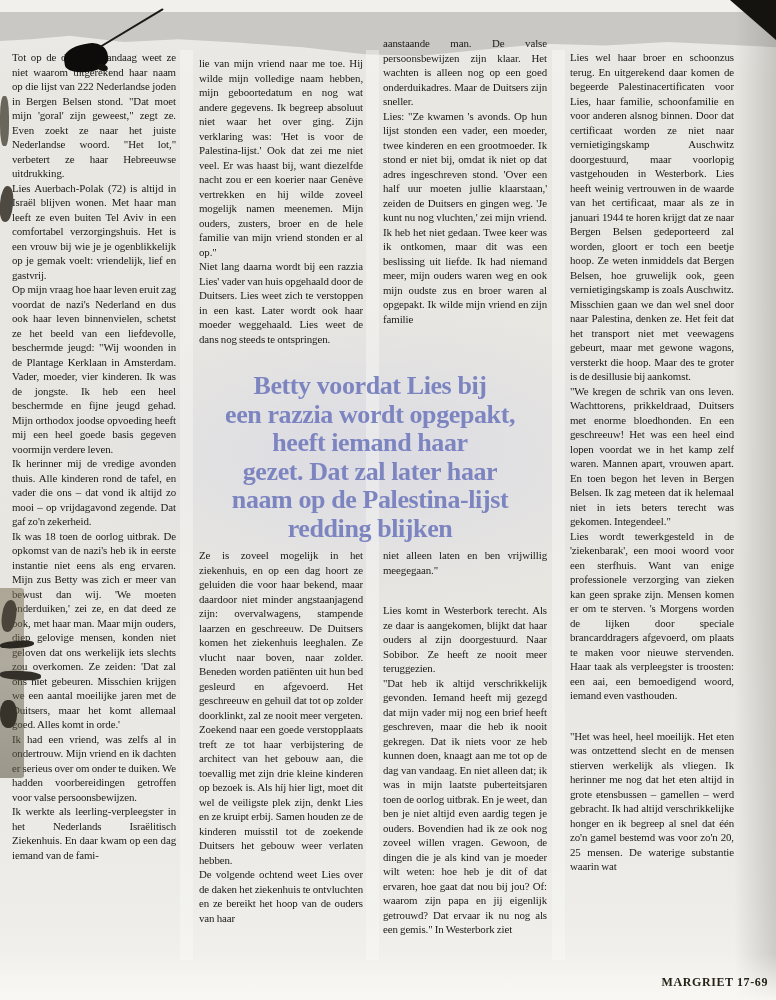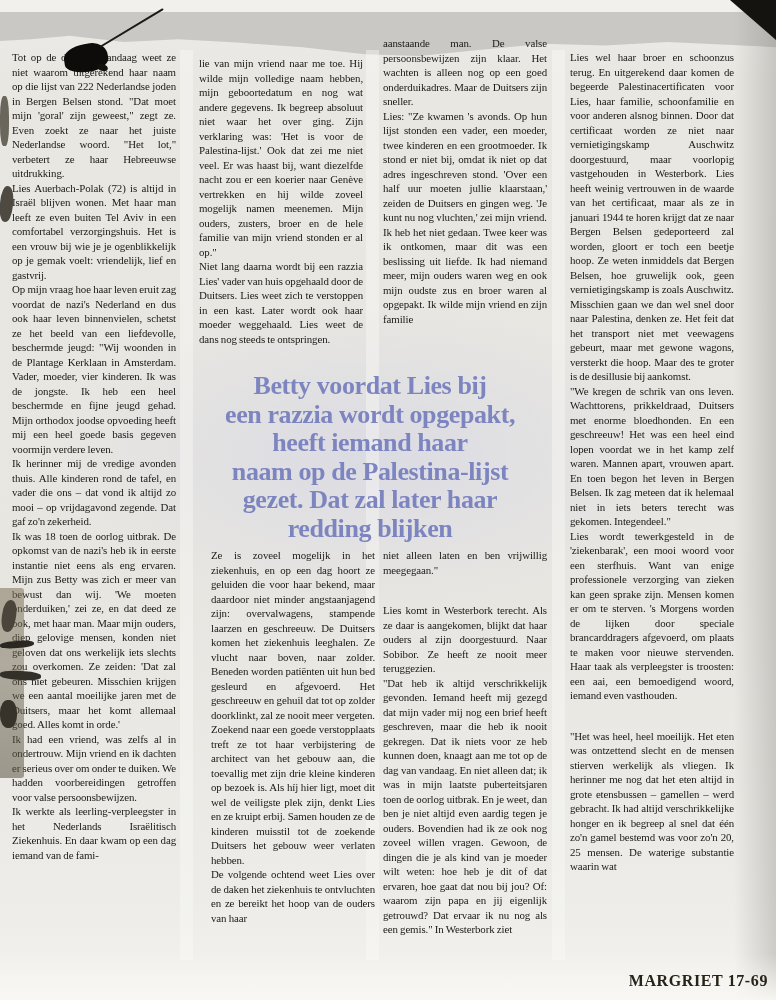--- a/index.html
+++ b/index.html
@@ -87,40 +87,40 @@
     word-spacing:-0.4px;
     overflow:hidden;
     text-align:justify;
   }
   .col p { margin:0; }
   .col p.para-gap { margin-top:26px; }
 
   .col-1 { left:12px;  top:50px;  height:940px; }
   .col-2-top { left:199px; top:56px;  height:316px; }
   .col-3-top { left:383px; top:36px;  height:316px; }
-  .col-2-bottom { left:199px; top:548px; height:412px;margin-left:12px; }
+  .col-2-bottom { left:199px; top:548px; height:412px; }
   .col-3-bottom { left:383px; top:548px; height:412px; }
   .col-4 { left:570px; top:50px; height:912px; }
 
   
   .pullquote {
     position:absolute; left:184px; top:372px; width:372px;
     text-align:center;
     font-weight:bold;
     font-size:26px;
     line-height:28.5px;
     letter-spacing:-0.4px;
     color:#7d85c1;
   }
   .pullquote .pq-line { white-space:nowrap; }
 
   
   .credit {
     position:absolute; right:8px; bottom:10px;
-    font-size:16px; font-weight:bold; letter-spacing:0.6px;
+    font-size:12px; font-weight:bold; letter-spacing:0.6px;
     color:#272318;
     transform: scaleY(1.05);
   }
 </style>
 </head>
 <body>
 
 <div class="scan">
 
   <div class="top-strip"></div>
@@ -148,22 +148,22 @@
 
   <div class="col col-3-top">
     <p>aanstaande man. De valse persoonsbewijzen zijn klaar. Het wachten is alleen nog op een goed onderduikadres. Maar de Duitsers zijn sneller.</p>
     <p>Lies: "Ze kwamen 's avonds. Op hun lijst stonden een vader, een moeder, twee kinderen en een grootmoeder. Ik stond er niet bij, omdat ik niet op dat adres ingeschreven stond. 'Over een half uur moeten jullie klaarstaan,' zeiden de Duitsers en gingen weg. 'Je kunt nu nog vluchten,' zei mijn vriend. Ik heb het niet gedaan. Twee keer was ik ontkomen, maar dit was een beslissing uit liefde. Ik had niemand meer, mijn ouders waren weg en ook mijn oudste zus en broer waren al opgepakt. Ik wilde mijn vriend en zijn familie</p>
   </div>
 
   <div class="pullquote" style="color: rgb(125, 133, 193);">
     <div class="pq-line">Betty voordat Lies bij</div>
     <div class="pq-line">een razzia wordt opgepakt,</div>
     <div class="pq-line">heeft iemand haar</div>
+    <div class="pq-line">gezet. Dat zal later haar</div>
     <div class="pq-line">naam op de Palestina-lijst</div>
-    <div class="pq-line">gezet. Dat zal later haar</div>
     <div class="pq-line">redding blijken</div>
   </div>
 
   <div class="col col-2-bottom">
     <p>Ze is zoveel mogelijk in het ziekenhuis, en op een dag hoort ze geluiden die voor haar bekend, maar daardoor niet minder angstaanjagend zijn: overvalwagens, stampende laarzen en geschreeuw. De Duitsers komen het ziekenhuis leeghalen. Ze vlucht naar boven, naar zolder. Beneden worden patiënten uit hun bed gesleurd en afgevoerd. Het geschreeuw en gehuil dat tot op zolder doorklinkt, zal ze nooit meer vergeten. Zoekend naar een goede verstopplaats treft ze tot haar verbijstering de architect van het gebouw aan, die toevallig met zijn drie kleine kinderen op bezoek is. Als híj hier ligt, moet dit wel de veiligste plek zijn, denkt Lies en ze kruipt erbij. Samen houden ze de kinderen muisstil tot de zoekende Duitsers het gebouw weer verlaten hebben.</p>
     <p>De volgende ochtend weet Lies over de daken het ziekenhuis te ontvluchten en ze bereikt het hoop van de ouders van haar</p>
   </div>
 
   <div class="col col-3-bottom">
     <p>niet alleen laten en ben vrijwillig meegegaan."</p>

